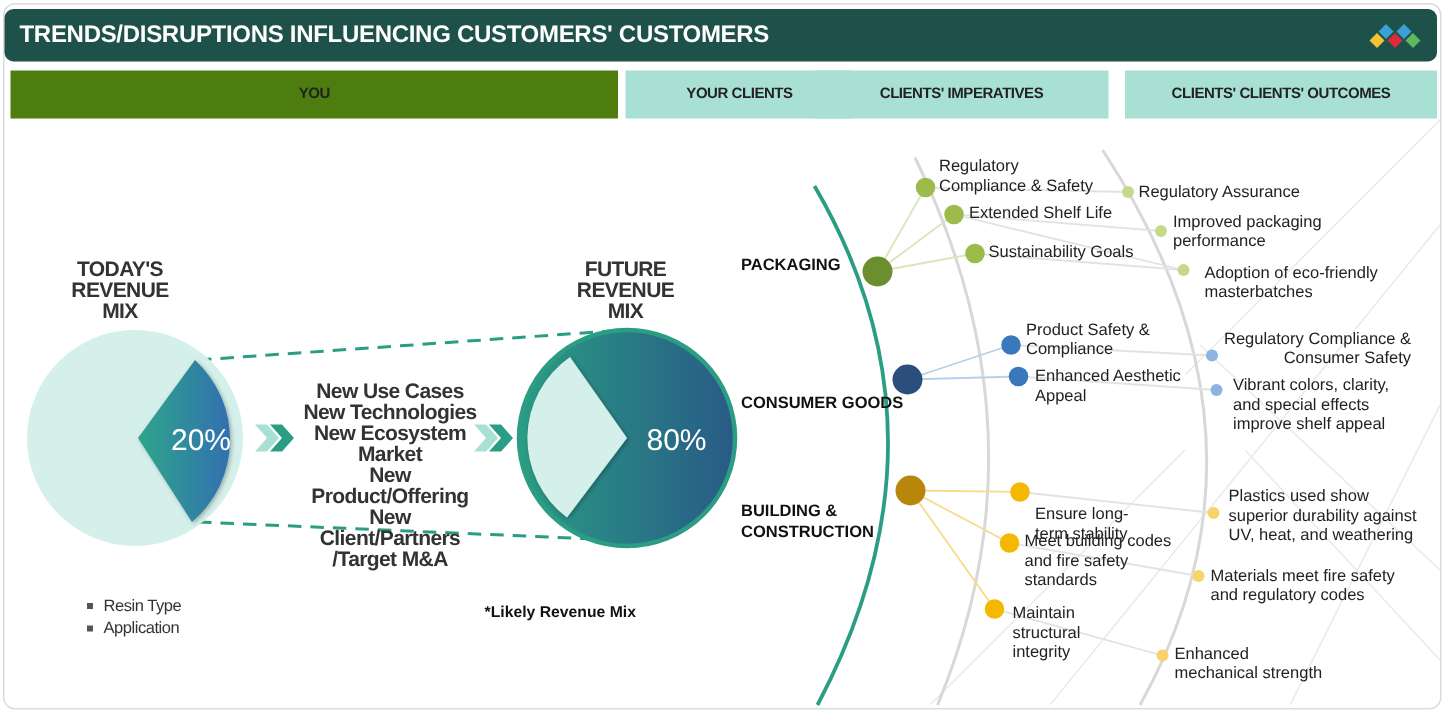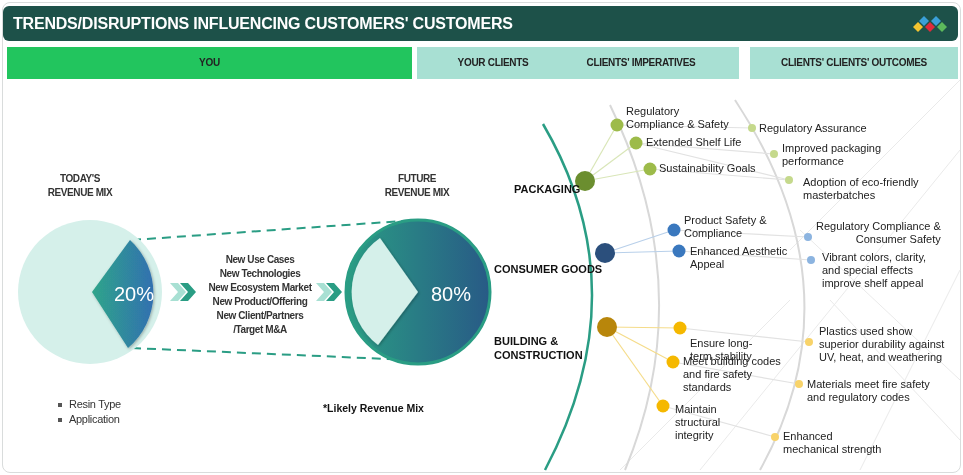--- a/index.html
+++ b/index.html
@@ -2,28 +2,28 @@
 <html><head>
 <meta charset="utf-8">
 <style>
   html,body{margin:0;padding:0;background:#fff;}
   body{width:963px;height:475px;position:relative;overflow:hidden;font-family:"Liberation Sans",sans-serif;}
   .frame{position:absolute;left:2px;top:2px;width:957px;height:469px;border:1px solid #d9dcdc;border-radius:8px;background:#fff;}
   .header{position:absolute;left:3px;top:6px;width:955px;height:35px;background:#1d5149;border-radius:6px;}
   .header-title{position:absolute;left:10px;top:0;height:35px;line-height:35px;color:#fff;font-family:"Liberation Sans",sans-serif;font-weight:bold;font-size:16px;letter-spacing:-0.2px;}
   .logo{position:absolute;right:10px;top:8px;width:36px;height:20px;}
   .colhdr{position:absolute;top:47px;height:32px;line-height:32px;text-align:center;font-size:10px;color:#222;font-family:"Liberation Sans",sans-serif;font-weight:bold;letter-spacing:-0.3px;}
-  .col-you{left:7px;width:405px;background:#22c55e;}
+  .col-you{left:7px;width:405px;background:#4d7c0f;}
   .col-cl{left:417px;width:152px;background:#a8e0d3;}
   .col-imp{left:543px;width:196px;background:#a8e0d3;}
   .col-out{left:750px;width:208px;background:#a8e0d3;}
   svg.main{position:absolute;left:0;top:0;}
   .lbl{position:absolute;font-size:11px;color:#222;line-height:13px;font-family:"Liberation Sans",sans-serif;}
   .lbl-b{position:absolute;font-size:11px;color:#111;font-weight:bold;line-height:14px;font-family:"Liberation Sans",sans-serif;}
-  .cond{position:absolute;font-size:10px;color:#333;line-height:14px;text-align:center;font-family:"Liberation Sans",sans-serif;letter-spacing:-0.4px;}
+  .cond{position:absolute;font-size:14px;color:#333;line-height:14px;text-align:center;font-family:"Liberation Sans",sans-serif;letter-spacing:-0.4px;}
   .pct{position:absolute;color:#fff;font-size:20px;font-family:"Liberation Sans",sans-serif;}
   .bullet{position:absolute;font-size:11px;color:#333;line-height:15px;font-family:"Liberation Sans",sans-serif;letter-spacing:-0.3px;}
   .bullet span.sq{display:inline-block;width:4px;height:4px;background:#555;margin-right:7px;vertical-align:middle;}
 </style>
 </head>
 <body>
 
 <div class="frame"></div>
 
 <div class="header">
@@ -171,21 +171,21 @@
   <div>REVENUE MIX</div>
 </div>
 <div class="pct" style="left:431px;top:283px;">80%</div>
 
 <div class="bullet" style="left:58px;top:397px;">
   <div><span class="sq"></span><span>Resin Type</span></div>
   <div><span class="sq"></span><span>Application</span></div>
 </div>
 <div class="lbl-b" style="left:323px;top:401px;font-size:10.5px;">*Likely Revenue Mix</div>
 
-<div class="lbl-b" style="left:494px;top:182px;margin-left:20px;">PACKAGING</div>
+<div class="lbl-b" style="left:494px;top:170px;">PACKAGING</div>
 <div class="lbl-b" style="left:494px;top:233px;margin-top:29px;">CONSUMER GOODS</div>
 <div class="lbl-b" style="left:494px;top:334px;">
   <div>BUILDING &amp;</div>
   <div>CONSTRUCTION</div>
 </div>
 
 <div class="lbl" style="left:626px;top:105px;">
   <div>Regulatory</div>
   <div>Compliance &amp; Safety</div>
 </div>

